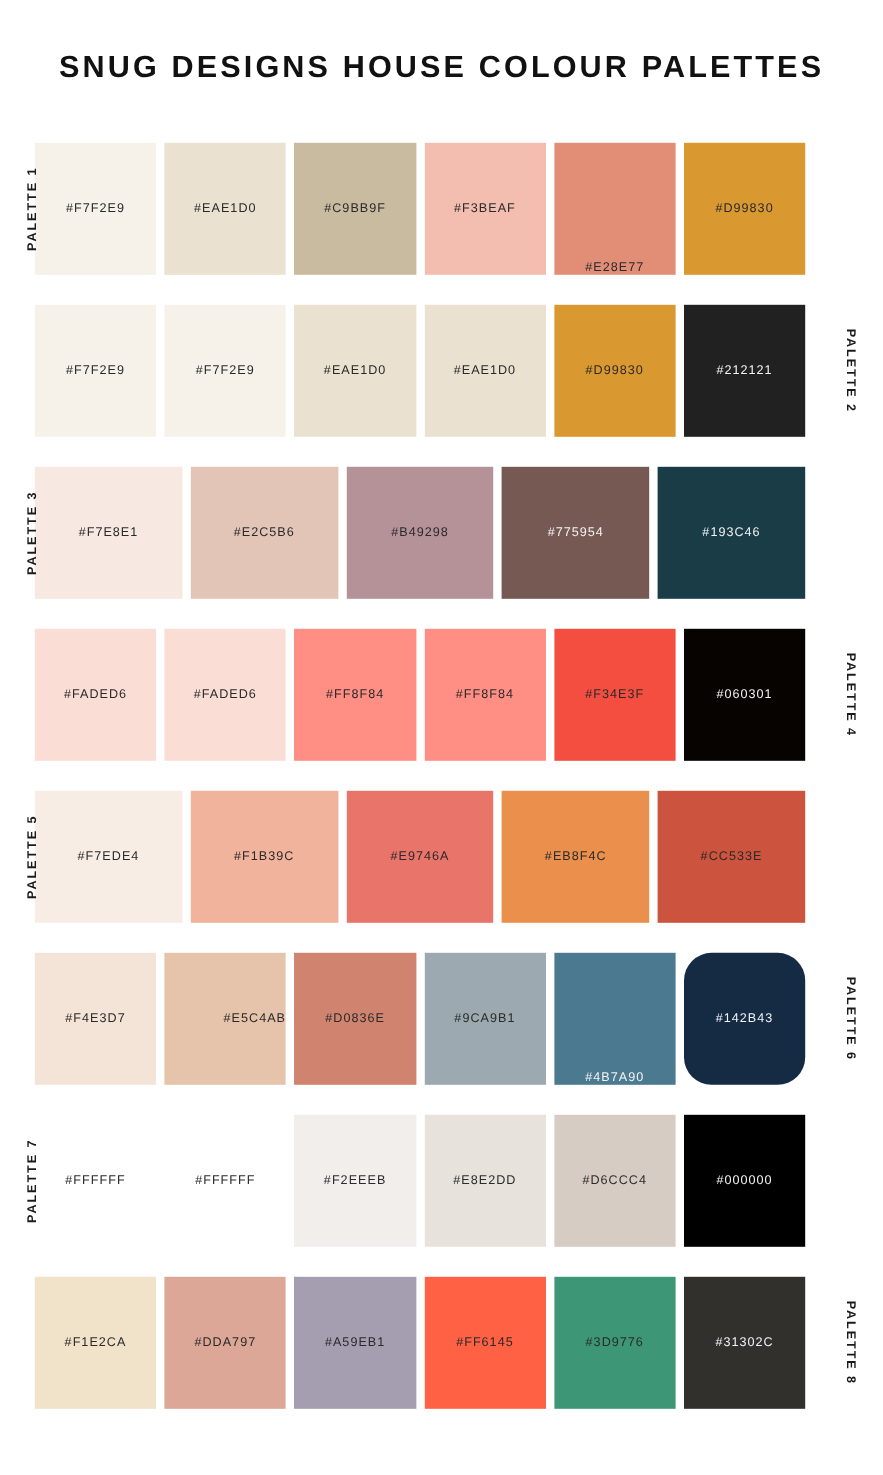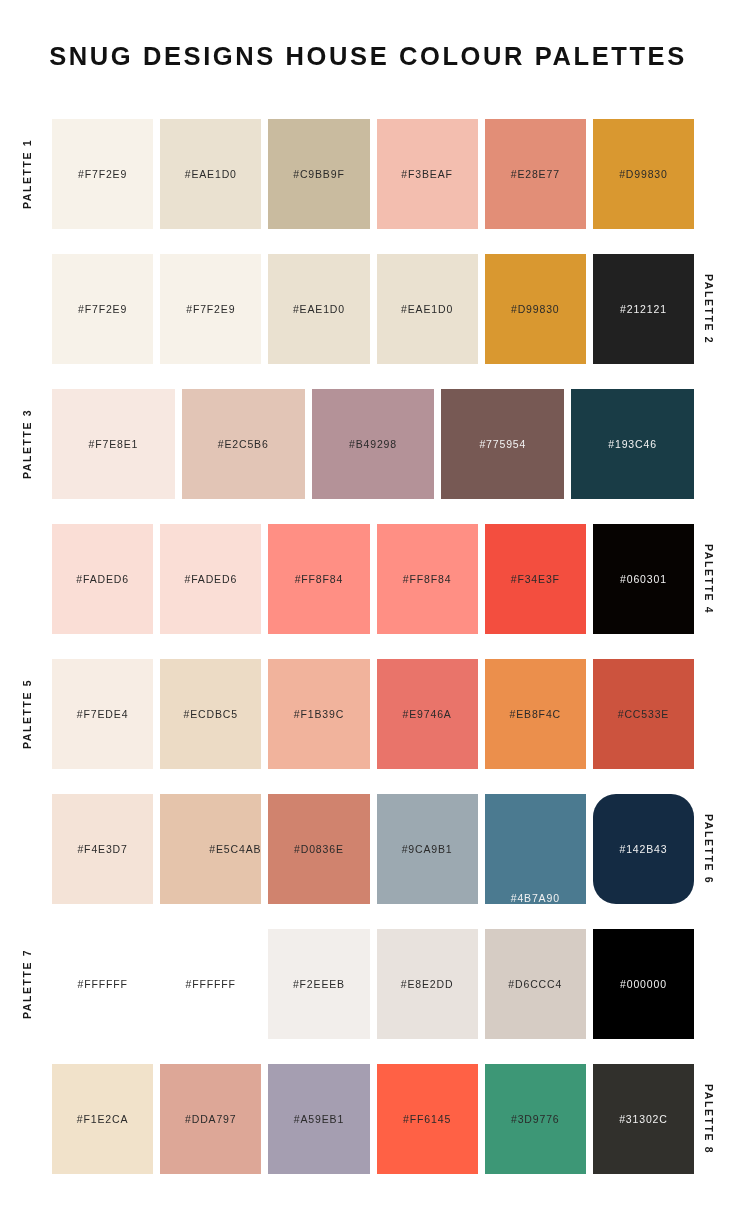--- a/index.html
+++ b/index.html
@@ -44,21 +44,21 @@
   }
 
   .palette-row {
     position: relative;
     height: 110px;
     margin-bottom: 25px;
   }
 
   .swatch-strip {
     position: absolute;
-    left: 52px;
+    left: 29px;
     top: 0;
     width: 642px;
     height: 110px;
     display: flex;
     gap: 7px;
   }
 
   .swatch {
     flex: 1 1 0;
     height: 110px;
@@ -118,21 +118,21 @@
           </div>
           <div class="swatch" style="background: rgb(234, 225, 208);">
             <span class="swatch-label">#EAE1D0</span>
           </div>
           <div class="swatch" style="background: rgb(201, 187, 159);">
             <span class="swatch-label">#C9BB9F</span>
           </div>
           <div class="swatch" style="background: rgb(243, 190, 175);">
             <span class="swatch-label">#F3BEAF</span>
           </div>
-          <div class="swatch" style="background: rgb(226, 142, 119);">
+          <div class="swatch" style="background: rgb(226, 142, 119); align-items: flex-end;">
             <span class="swatch-label">#E28E77</span>
           </div>
           <div class="swatch" style="background: rgb(217, 152, 48);">
             <span class="swatch-label">#D99830</span>
           </div>
         </div>
         <div class="palette-name left">
           <span>PALETTE 1</span>
         </div>
       </div>
@@ -206,23 +206,20 @@
         </div>
         <div class="palette-name right">
           <span>PALETTE 4</span>
         </div>
       </div>
       <div class="palette-row">
         <div class="swatch-strip">
           <div class="swatch" style="background: rgb(247, 237, 228);">
             <span class="swatch-label">#F7EDE4</span>
           </div>
-          <div class="swatch" style="background: rgb(236, 219, 197);">
-            <span class="swatch-label">#ECDBC5</span>
-          </div>
           <div class="swatch" style="background: rgb(241, 179, 156);">
             <span class="swatch-label">#F1B39C</span>
           </div>
           <div class="swatch" style="background: rgb(233, 116, 106);">
             <span class="swatch-label">#E9746A</span>
           </div>
           <div class="swatch" style="background: rgb(235, 143, 76);">
             <span class="swatch-label">#EB8F4C</span>
           </div>
           <div class="swatch" style="background: rgb(204, 83, 62);">

